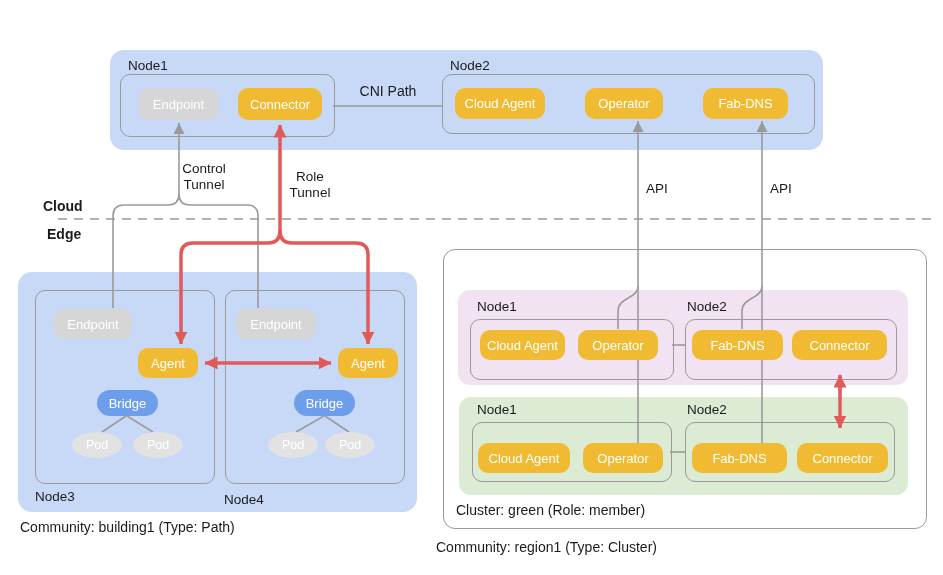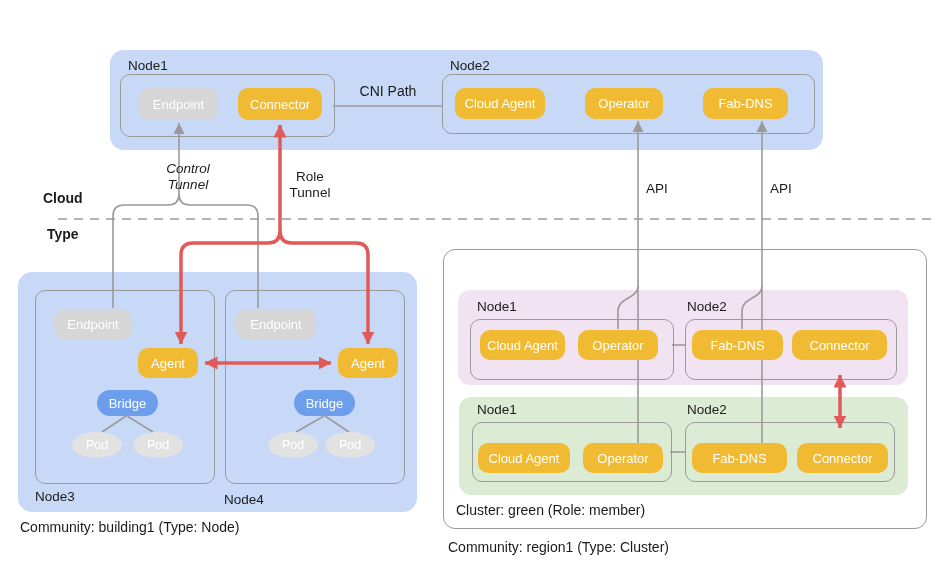--- a/index.html
+++ b/index.html
@@ -96,58 +96,58 @@
 
   <div class="node-label" style="left:128px;top:58px;">Node1</div>
   <div class="pill p-gray" style="left:139px;top:88px;width:79px;height:32px;">Endpoint</div>
   <div class="pill p-yellow" style="left:238px;top:88px;width:84px;height:32px;">Connector</div>
   <div class="node-label" style="left:450px;top:58px;">Node2</div>
   <div class="pill p-yellow" style="left:455px;top:88px;width:90px;height:31px;">Cloud Agent</div>
   <div class="pill p-yellow" style="left:585px;top:88px;width:78px;height:31px;">Operator</div>
   <div class="pill p-yellow" style="left:703px;top:88px;width:85px;height:31px;">Fab-DNS</div>
   <div class="title" style="left:348px;top:83px;width:80px;text-align:center;">CNI Path</div>
 
-  <div class="edge-label" style="left:156px;top:161px;width:64px;font-style:italic;">
+  <div class="edge-label" style="left:172px;top:161px;width:64px;">
     <span>Control</span><br>
     <span>Tunnel</span>
   </div>
   <div class="edge-label" style="left:278px;top:169px;width:64px;">
     <span>Role</span><br>
     <span>Tunnel</span>
   </div>
 
-  <div class="zone-label" style="left:43px;top:190px;">Cloud</div>
-  <div class="zone-label" style="left:47px;top:226px;">Type</div>
+  <div class="zone-label" style="left:43px;top:198px;">Cloud</div>
+  <div class="zone-label" style="left:47px;top:226px;">Edge</div>
 
   <div class="edge-label" style="left:646px;top:181px;">API</div>
   <div class="edge-label" style="left:770px;top:181px;">API</div>
 
   <div class="pill p-gray" style="left:54px;top:309px;width:78px;height:30px;">Endpoint</div>
   <div class="pill p-gray" style="left:236px;top:309px;width:80px;height:30px;">Endpoint</div>
   <div class="pill p-yellow" style="left:138px;top:348px;width:60px;height:30px;">Agent</div>
   <div class="pill p-yellow" style="left:338px;top:348px;width:60px;height:30px;">Agent</div>
   <div class="pill p-bridge" style="left:97px;top:390px;width:61px;height:26px;">Bridge</div>
   <div class="pill p-bridge" style="left:294px;top:390px;width:61px;height:26px;">Bridge</div>
   <div class="pill p-pod" style="left:72px;top:432px;width:50px;height:26px;">Pod</div>
   <div class="pill p-pod" style="left:133px;top:432px;width:50px;height:26px;">Pod</div>
   <div class="pill p-pod" style="left:268px;top:432px;width:50px;height:26px;">Pod</div>
   <div class="pill p-pod" style="left:325px;top:432px;width:50px;height:26px;">Pod</div>
   <div class="node-label" style="left:35px;top:489px;">Node3</div>
   <div class="node-label" style="left:224px;top:492px;">Node4</div>
-  <div class="title" style="left:20px;top:519px;">Community: building1 (Type: Node)</div>
+  <div class="title" style="left:20px;top:519px;">Community: building1 (Type: Path)</div>
 
   <div class="node-label" style="left:477px;top:299px;">Node1</div>
   <div class="pill p-yellow" style="left:480px;top:330px;width:85px;height:30px;">Cloud Agent</div>
   <div class="pill p-yellow" style="left:578px;top:330px;width:80px;height:30px;">Operator</div>
   <div class="node-label" style="left:687px;top:299px;">Node2</div>
   <div class="pill p-yellow" style="left:692px;top:330px;width:91px;height:30px;">Fab-DNS</div>
   <div class="pill p-yellow" style="left:792px;top:330px;width:95px;height:30px;">Connector</div>
 
   <div class="node-label" style="left:477px;top:402px;">Node1</div>
   <div class="pill p-yellow" style="left:478px;top:443px;width:92px;height:30px;">Cloud Agent</div>
   <div class="pill p-yellow" style="left:583px;top:443px;width:80px;height:30px;">Operator</div>
   <div class="node-label" style="left:687px;top:402px;">Node2</div>
   <div class="pill p-yellow" style="left:692px;top:443px;width:95px;height:30px;">Fab-DNS</div>
   <div class="pill p-yellow" style="left:797px;top:443px;width:91px;height:30px;">Connector</div>
   <div class="title" style="left:456px;top:502px;">Cluster: green (Role: member)</div>
-  <div class="title" style="left:448px;top:539px;">Community: region1 (Type: Cluster)</div>
+  <div class="title" style="left:436px;top:539px;">Community: region1 (Type: Cluster)</div>
 
 </div>
 
 </body></html>

